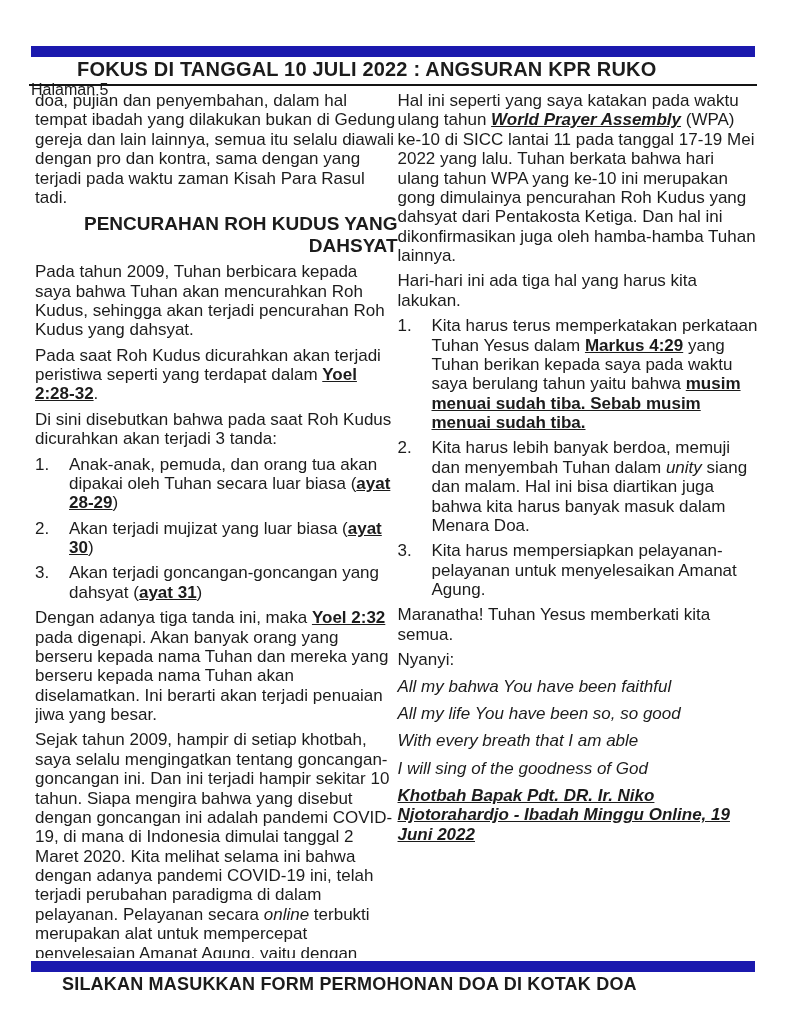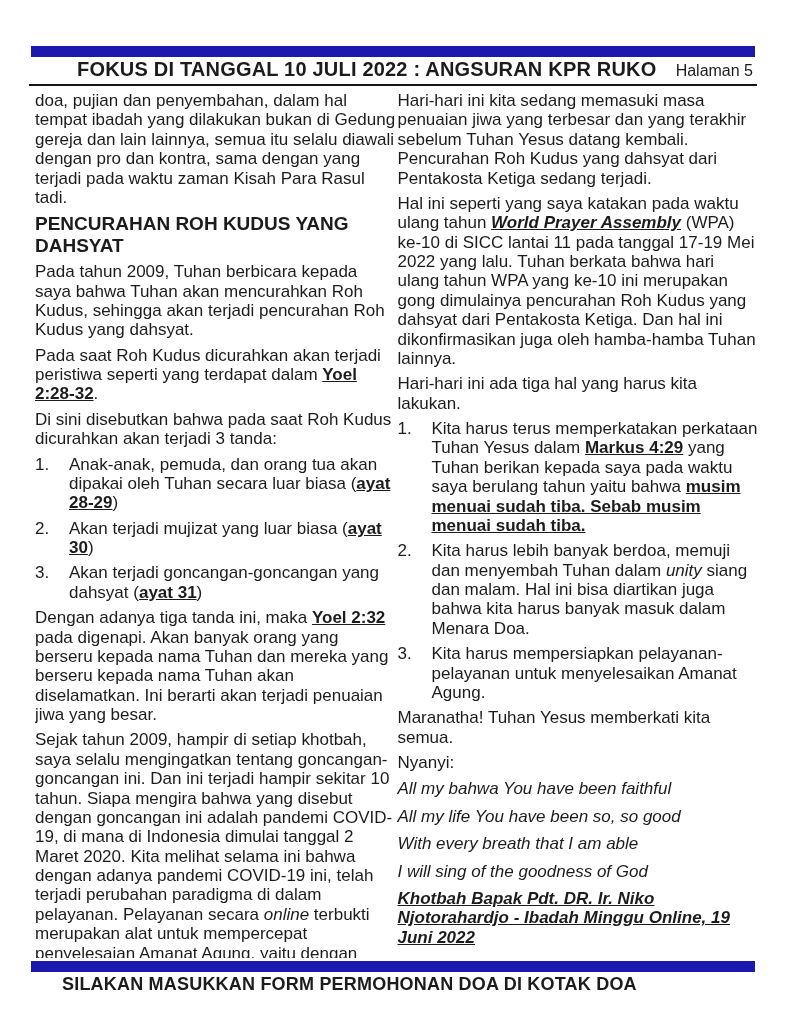--- a/index.html
+++ b/index.html
@@ -9,38 +9,38 @@
     background:#ffffff;
     font-family:"Liberation Sans","DejaVu Sans",sans-serif;
     color:#1c1c1c;
     overflow:hidden;
   }
   .bar{position:absolute;left:31px;right:31px;height:11px;}
   .top-bar{top:46px;}
   .bottom-bar{top:961px;}
   .header{
     position:absolute;top:58px;left:31px;right:31px;
-    display:flex;justify-content:space-between;align-items:baseline;
+    display:flex;justify-content:space-between;align-items:baseline;flex-direction:column;
   }
   .header-title{
     font-weight:bold;font-size:20px;letter-spacing:.2px;
     padding-left:46px;white-space:nowrap;
   }
   .header-page{font-size:16px;padding-right:2px;}
   .header-rule{
     position:absolute;top:84px;left:29px;right:29px;
     border:none;border-top:2px solid #141414;margin:0;
   }
   .columns{
     position:absolute;top:91px;left:35px;right:26px;bottom:66px;
     display:flex;overflow:hidden;
   }
   .col{flex:1 1 0;min-width:0;}
   .p{margin:0 0 6px 0;font-size:17px;line-height:1.14;}
-  .h{font-weight:bold;font-size:19px;line-height:1.13;margin:3px 0 6px 0;}
+  .h{font-weight:bold;font-size:19px;line-height:1.13;margin:3px 0 6px 0;text-align:right;}
   .li{display:flex;margin:0 0 6px 0;font-size:17px;line-height:1.14;}
   .num{flex:0 0 34px;}
   .li-body{flex:1 1 auto;min-width:0;}
   .b{font-weight:bold;text-decoration:underline;}
   .i{font-style:italic;}
   .song{margin-bottom:8px;}
   .nyanyi{margin-bottom:7px;}
   .khotbah{margin-top:4px;}
   .footer-text{
     position:absolute;top:974px;left:62px;
@@ -77,21 +77,20 @@
           <span class="li-body"><span>Akan terjadi mujizat yang luar biasa (</span><span class="b">ayat 30</span><span>)</span></span>
         </div>
         <div class="li">
           <span class="num">3.</span>
           <span class="li-body"><span>Akan terjadi goncangan-goncangan yang dahsyat (</span><span class="b">ayat 31</span><span>)</span></span>
         </div>
         <div class="p"><span>Dengan adanya tiga tanda ini, maka </span><span class="b">Yoel 2:32</span><span> pada digenapi. Akan banyak orang yang berseru kepada nama Tuhan dan mereka yang berseru kepada nama Tuhan akan diselamatkan. Ini berarti akan terjadi penuaian jiwa yang besar.</span></div>
         <div class="p"><span>Sejak tahun 2009, hampir di setiap khotbah, saya selalu mengingatkan tentang goncangan-goncangan ini. Dan ini terjadi hampir sekitar 10 tahun. Siapa mengira bahwa yang disebut dengan goncangan ini adalah pandemi COVID-19, di mana di Indonesia dimulai tanggal 2 Maret 2020. Kita melihat selama ini bahwa dengan adanya pandemi COVID-19 ini, telah terjadi perubahan paradigma di dalam pelayanan. Pelayanan secara </span><span class="i">online</span><span> terbukti merupakan alat untuk mempercepat penyelesaian Amanat Agung, yaitu dengan semakin cepat dan banyaknya</span></div>
       </div>
     <div class="col">
-        <div class="p"><span>Hari-hari ini kita sedang memasuki masa penuaian jiwa yang terbesar dan yang terakhir sebelum Tuhan Yesus datang kembali. Pencurahan Roh Kudus yang dahsyat dari Pentakosta Ketiga sedang terjadi.</span></div>
         <div class="p"><span>Hal ini seperti yang saya katakan pada waktu ulang tahun </span><span class="b i">World Prayer Assembly</span><span> (WPA) ke-10 di SICC lantai 11 pada tanggal 17-19 Mei 2022 yang lalu. Tuhan berkata bahwa hari ulang tahun WPA yang ke-10 ini merupakan gong dimulainya pencurahan Roh Kudus yang dahsyat dari Pentakosta Ketiga. Dan hal ini dikonfirmasikan juga oleh hamba-hamba Tuhan lainnya.</span></div>
         <div class="p"><span>Hari-hari ini ada tiga hal yang harus kita lakukan.</span></div>
         <div class="li">
           <span class="num">1.</span>
           <span class="li-body"><span>Kita harus terus memperkatakan perkataan Tuhan Yesus dalam </span><span class="b">Markus 4:29</span><span> yang Tuhan berikan kepada saya pada waktu saya berulang tahun yaitu bahwa </span><span class="b">musim menuai sudah tiba. Sebab musim menuai sudah tiba.</span></span>
         </div>
         <div class="li">
           <span class="num">2.</span>
           <span class="li-body"><span>Kita harus lebih banyak berdoa, memuji dan menyembah Tuhan dalam </span><span class="i">unity</span><span> siang dan malam. Hal ini bisa diartikan juga bahwa kita harus banyak masuk dalam Menara Doa.</span></span>
         </div>

